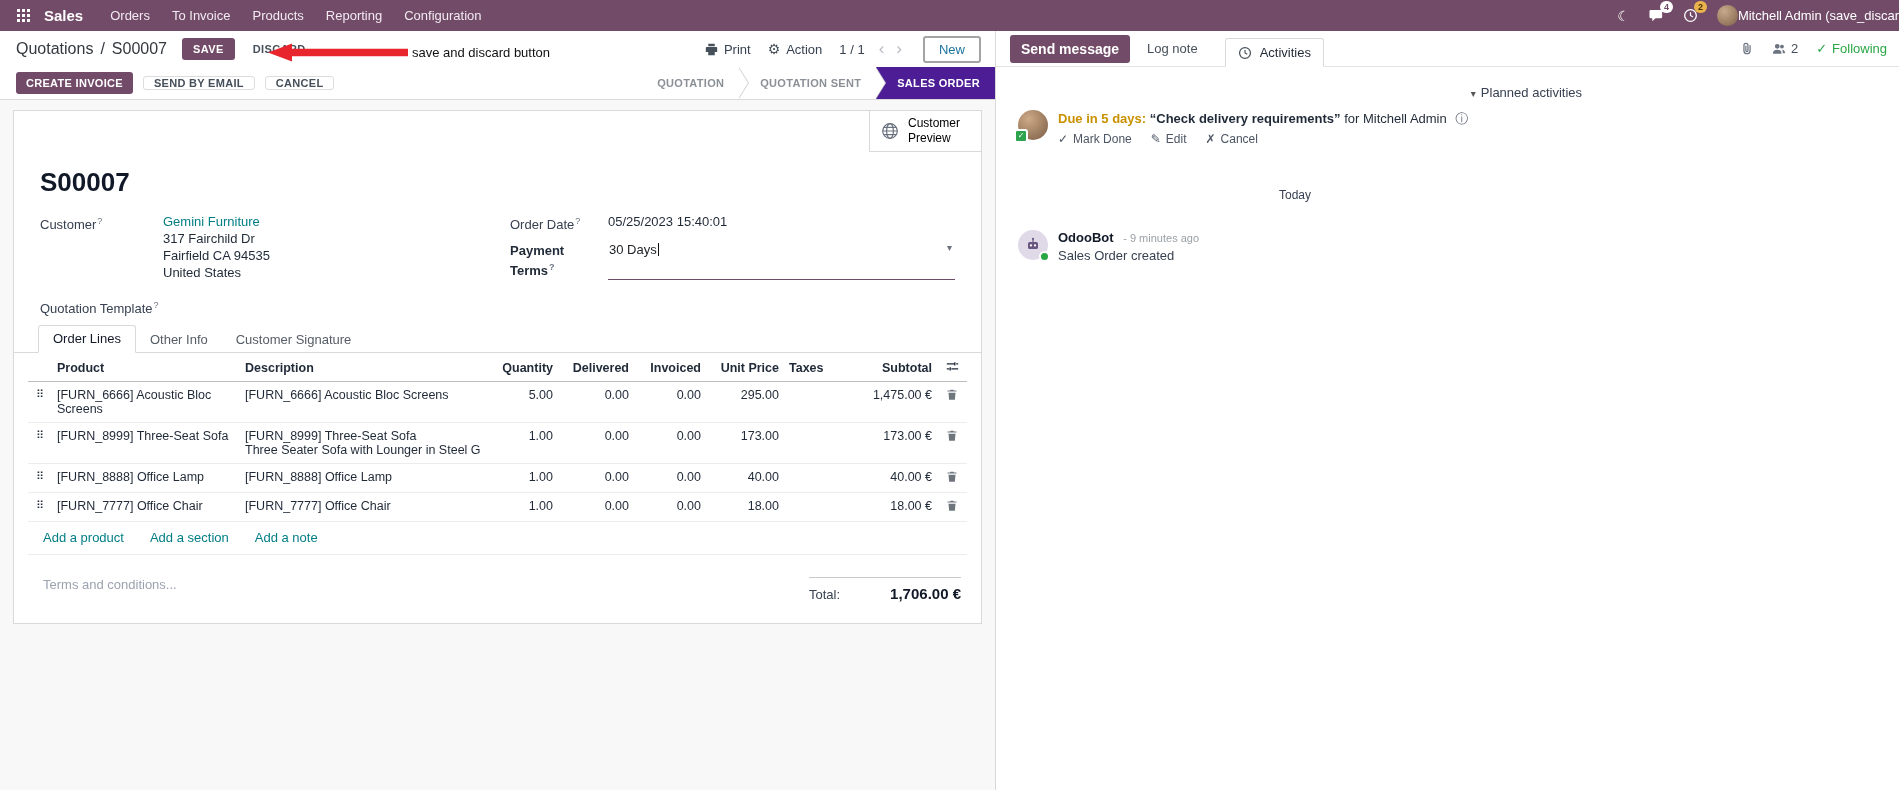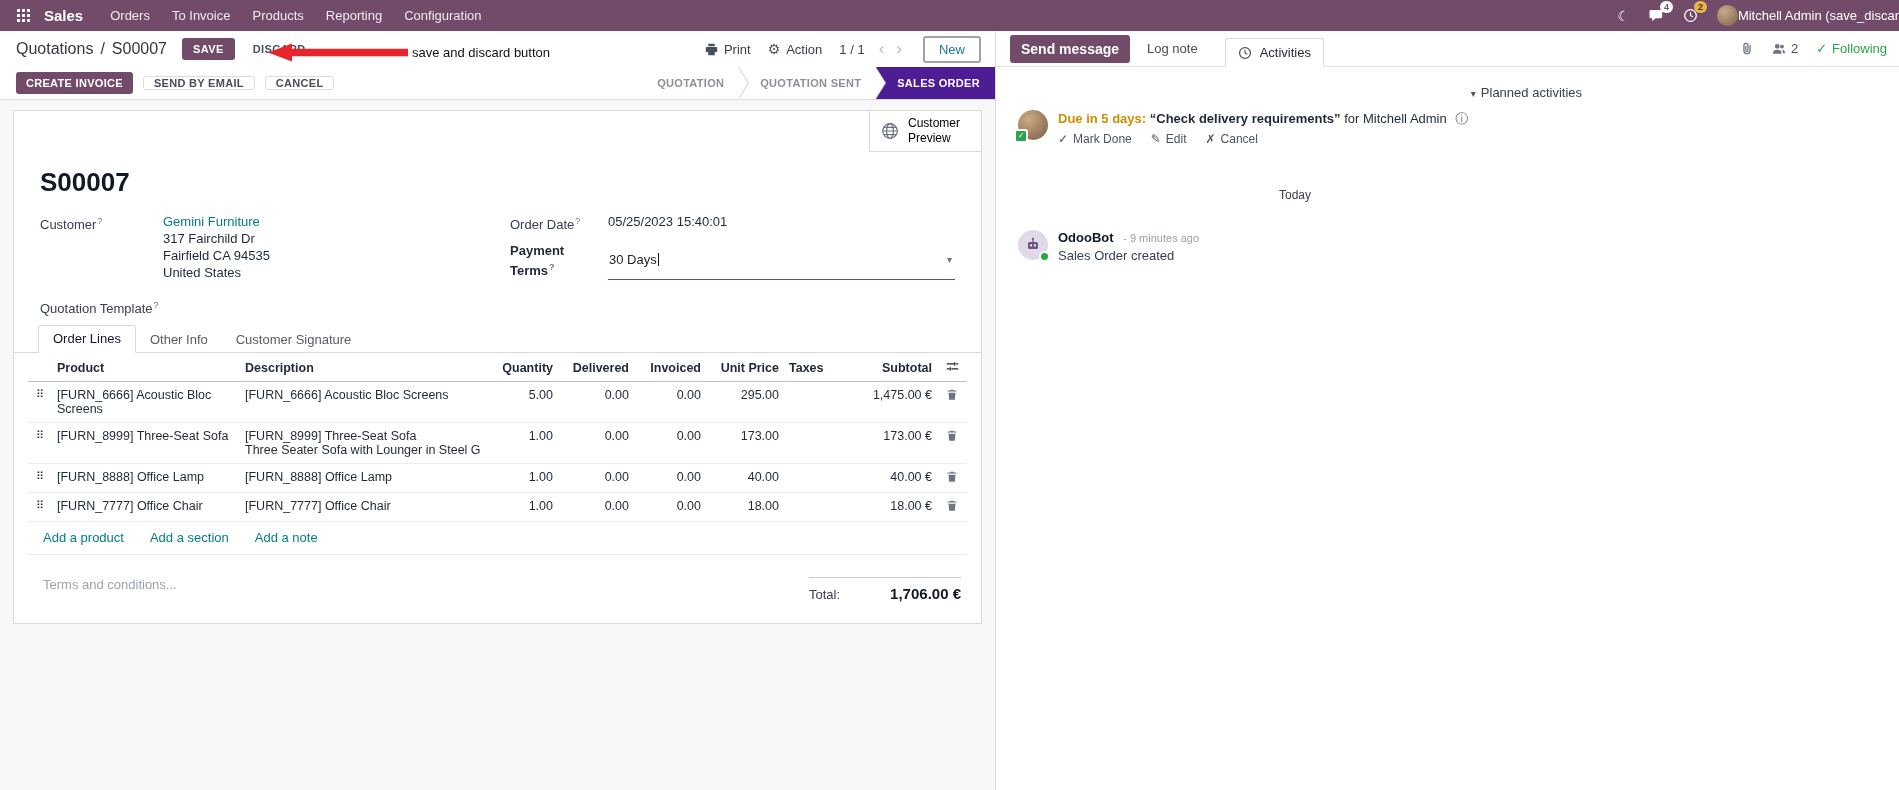--- a/index.html
+++ b/index.html
@@ -74,21 +74,21 @@
   .col-left  .field-label { width:123px; flex-shrink:0; }
   .col-right .field-label { width:98px;  flex-shrink:0; }
   .field-label.bold { font-weight:700; color:#1f2937; }
   .hint-sup { font-size:9px; color:#6b7280; vertical-align:super; margin-left:1px; }
   .field-value { color:#1f2937; line-height:17px; }
   .link { color:#017E84; cursor:pointer; }
   .addr-line { line-height:17px; }
   .tmpl-row { margin-top:16px; }
   .empty-field { flex:1; min-height:16px; }
   .field-input { width:347px; border-bottom:1px solid #714B67; display:flex; justify-content:space-between;
-    align-items:center; padding:0 3px 2px 1px; }
+    align-items:flex-start; padding:0 3px 2px 1px; }
   .text-cursor { display:inline-block; width:1px; height:13px; background:#111; margin-left:1px; vertical-align:-2px; }
   .dd-caret { color:#6b7280; font-size:10px; }
 
   .tabs { position:absolute; top:215px; left:0; right:0; border-bottom:1px solid #d9d9d9;
     display:flex; padding-left:24px; height:27px; align-items:flex-end; }
   .tab { padding:5px 14px 6px; font-size:13px; color:#555d66; cursor:pointer; position:relative; bottom:-1px; }
   .tab.active { background:#fff; border:1px solid #d9d9d9; border-bottom:1px solid #fff;
     border-radius:3px 3px 0 0; color:#111827; }
 
   .lines-wrap { position:absolute; top:244px; left:14px; right:14px; }

